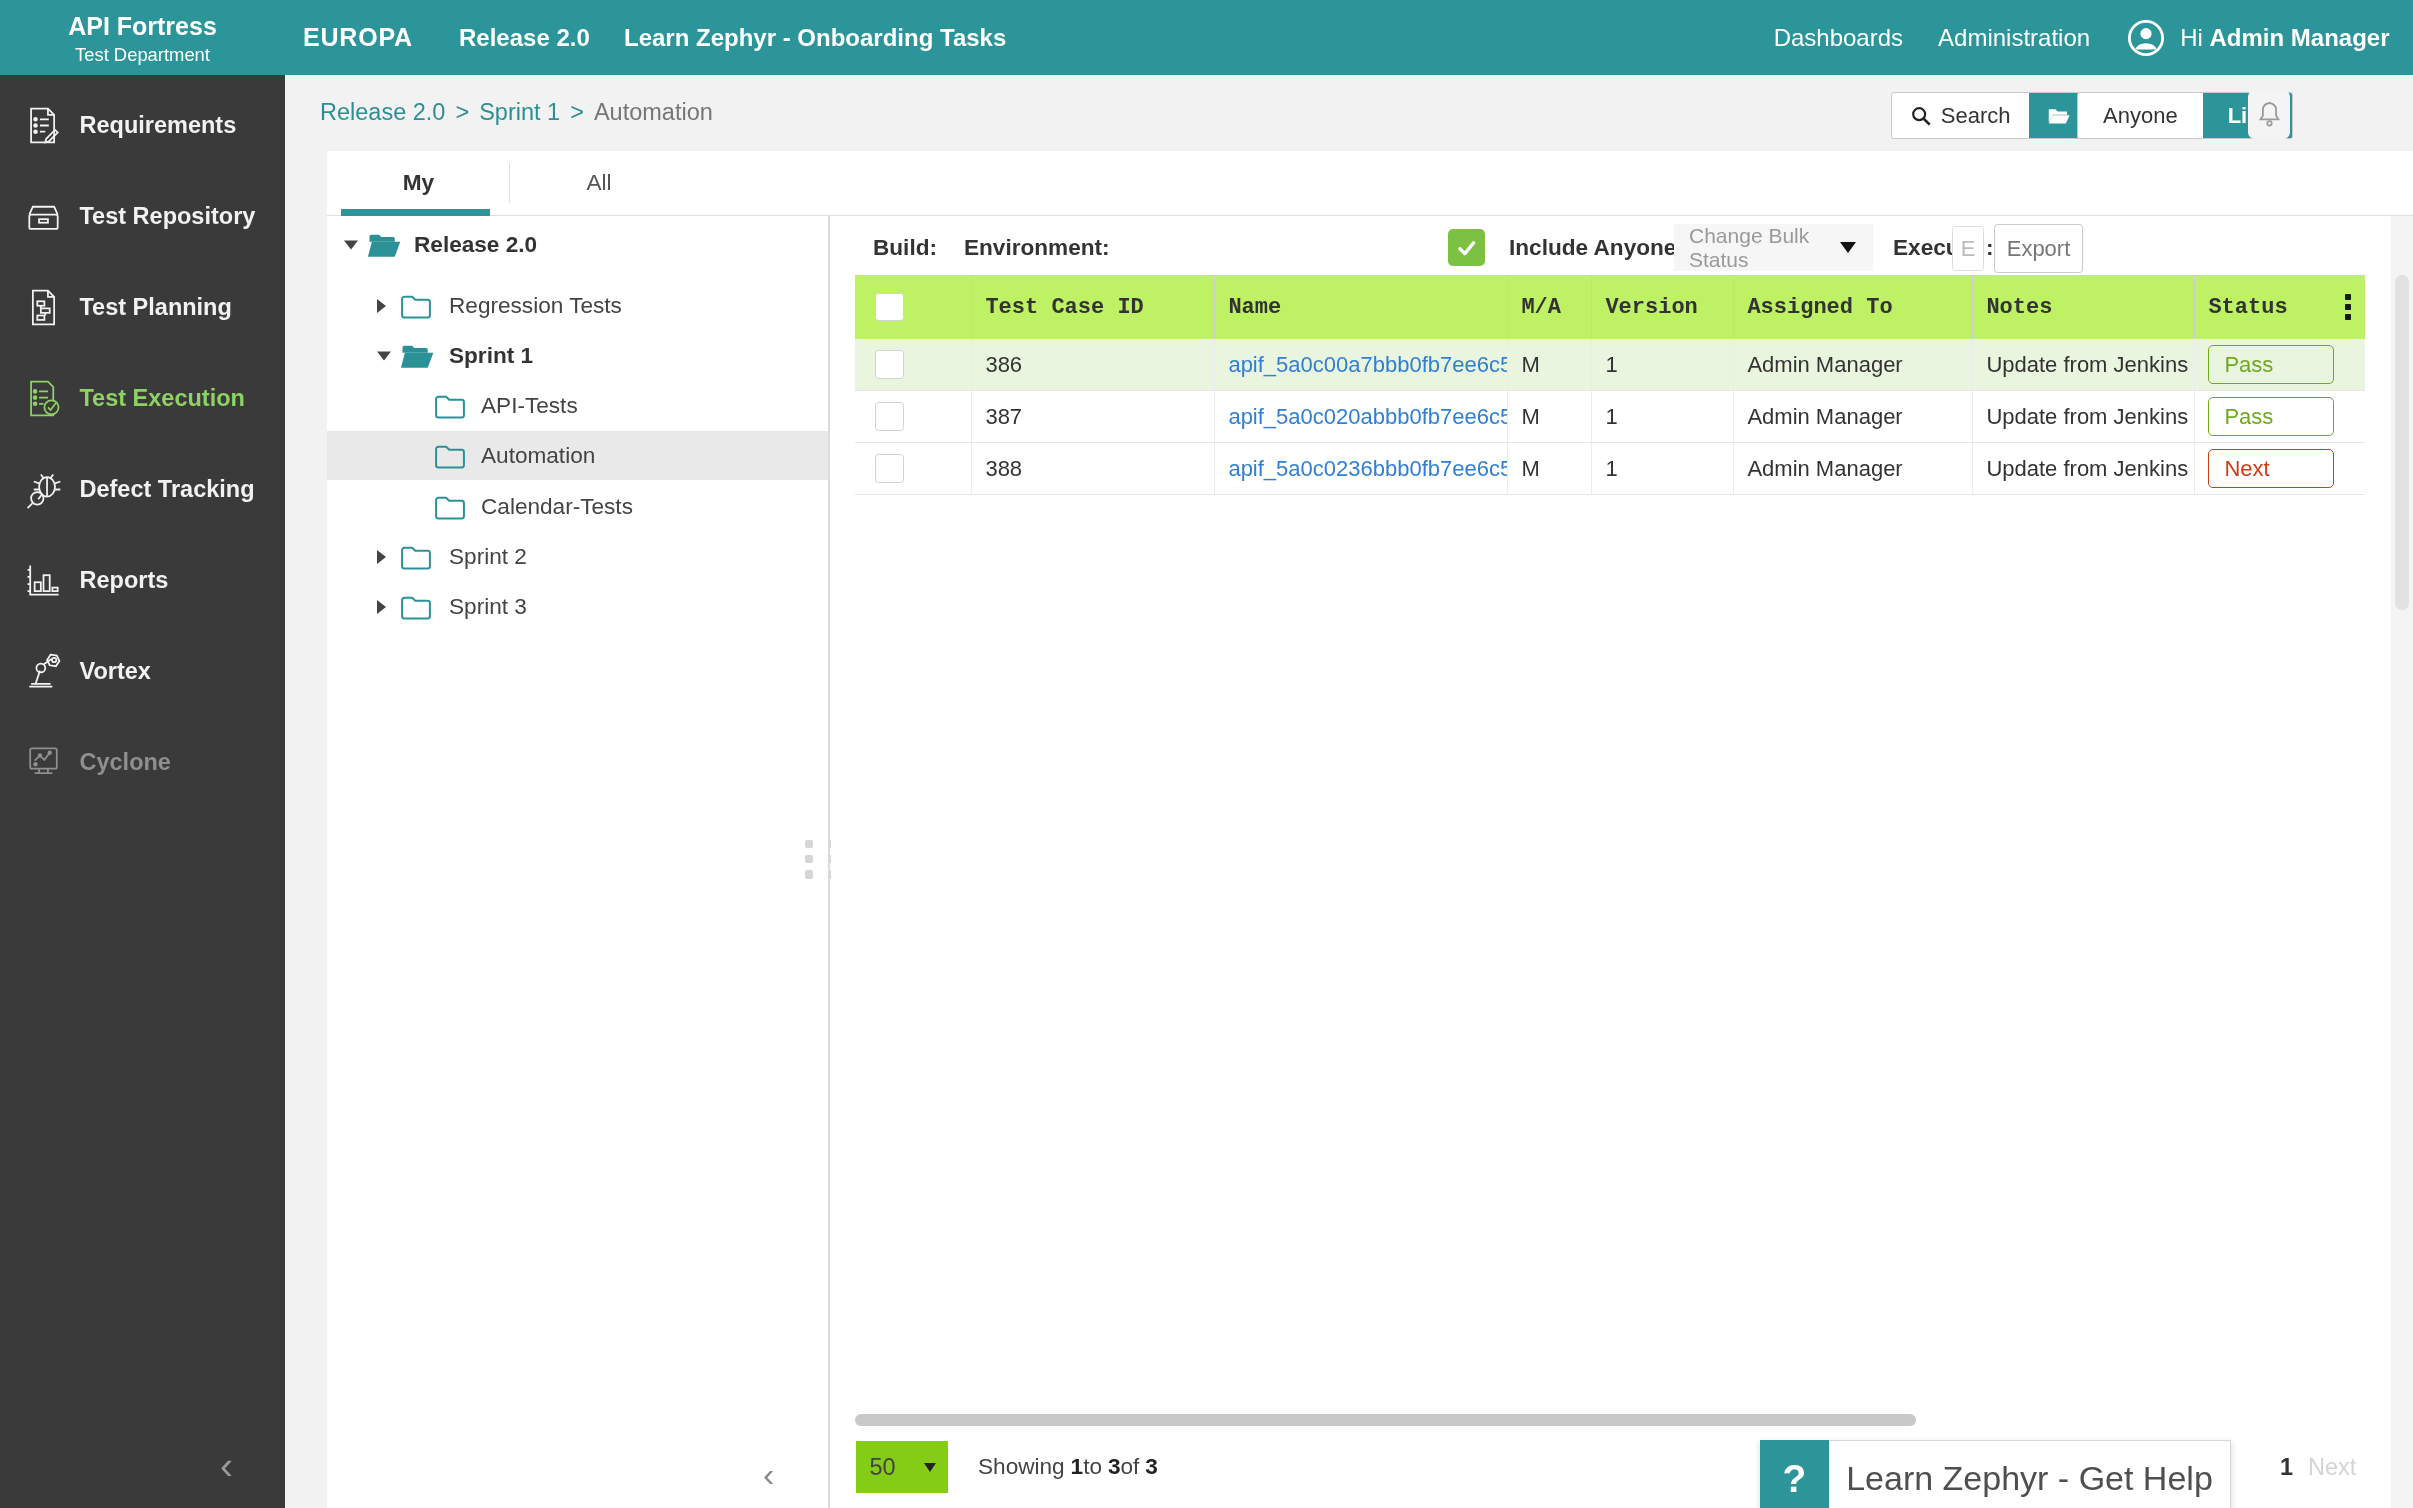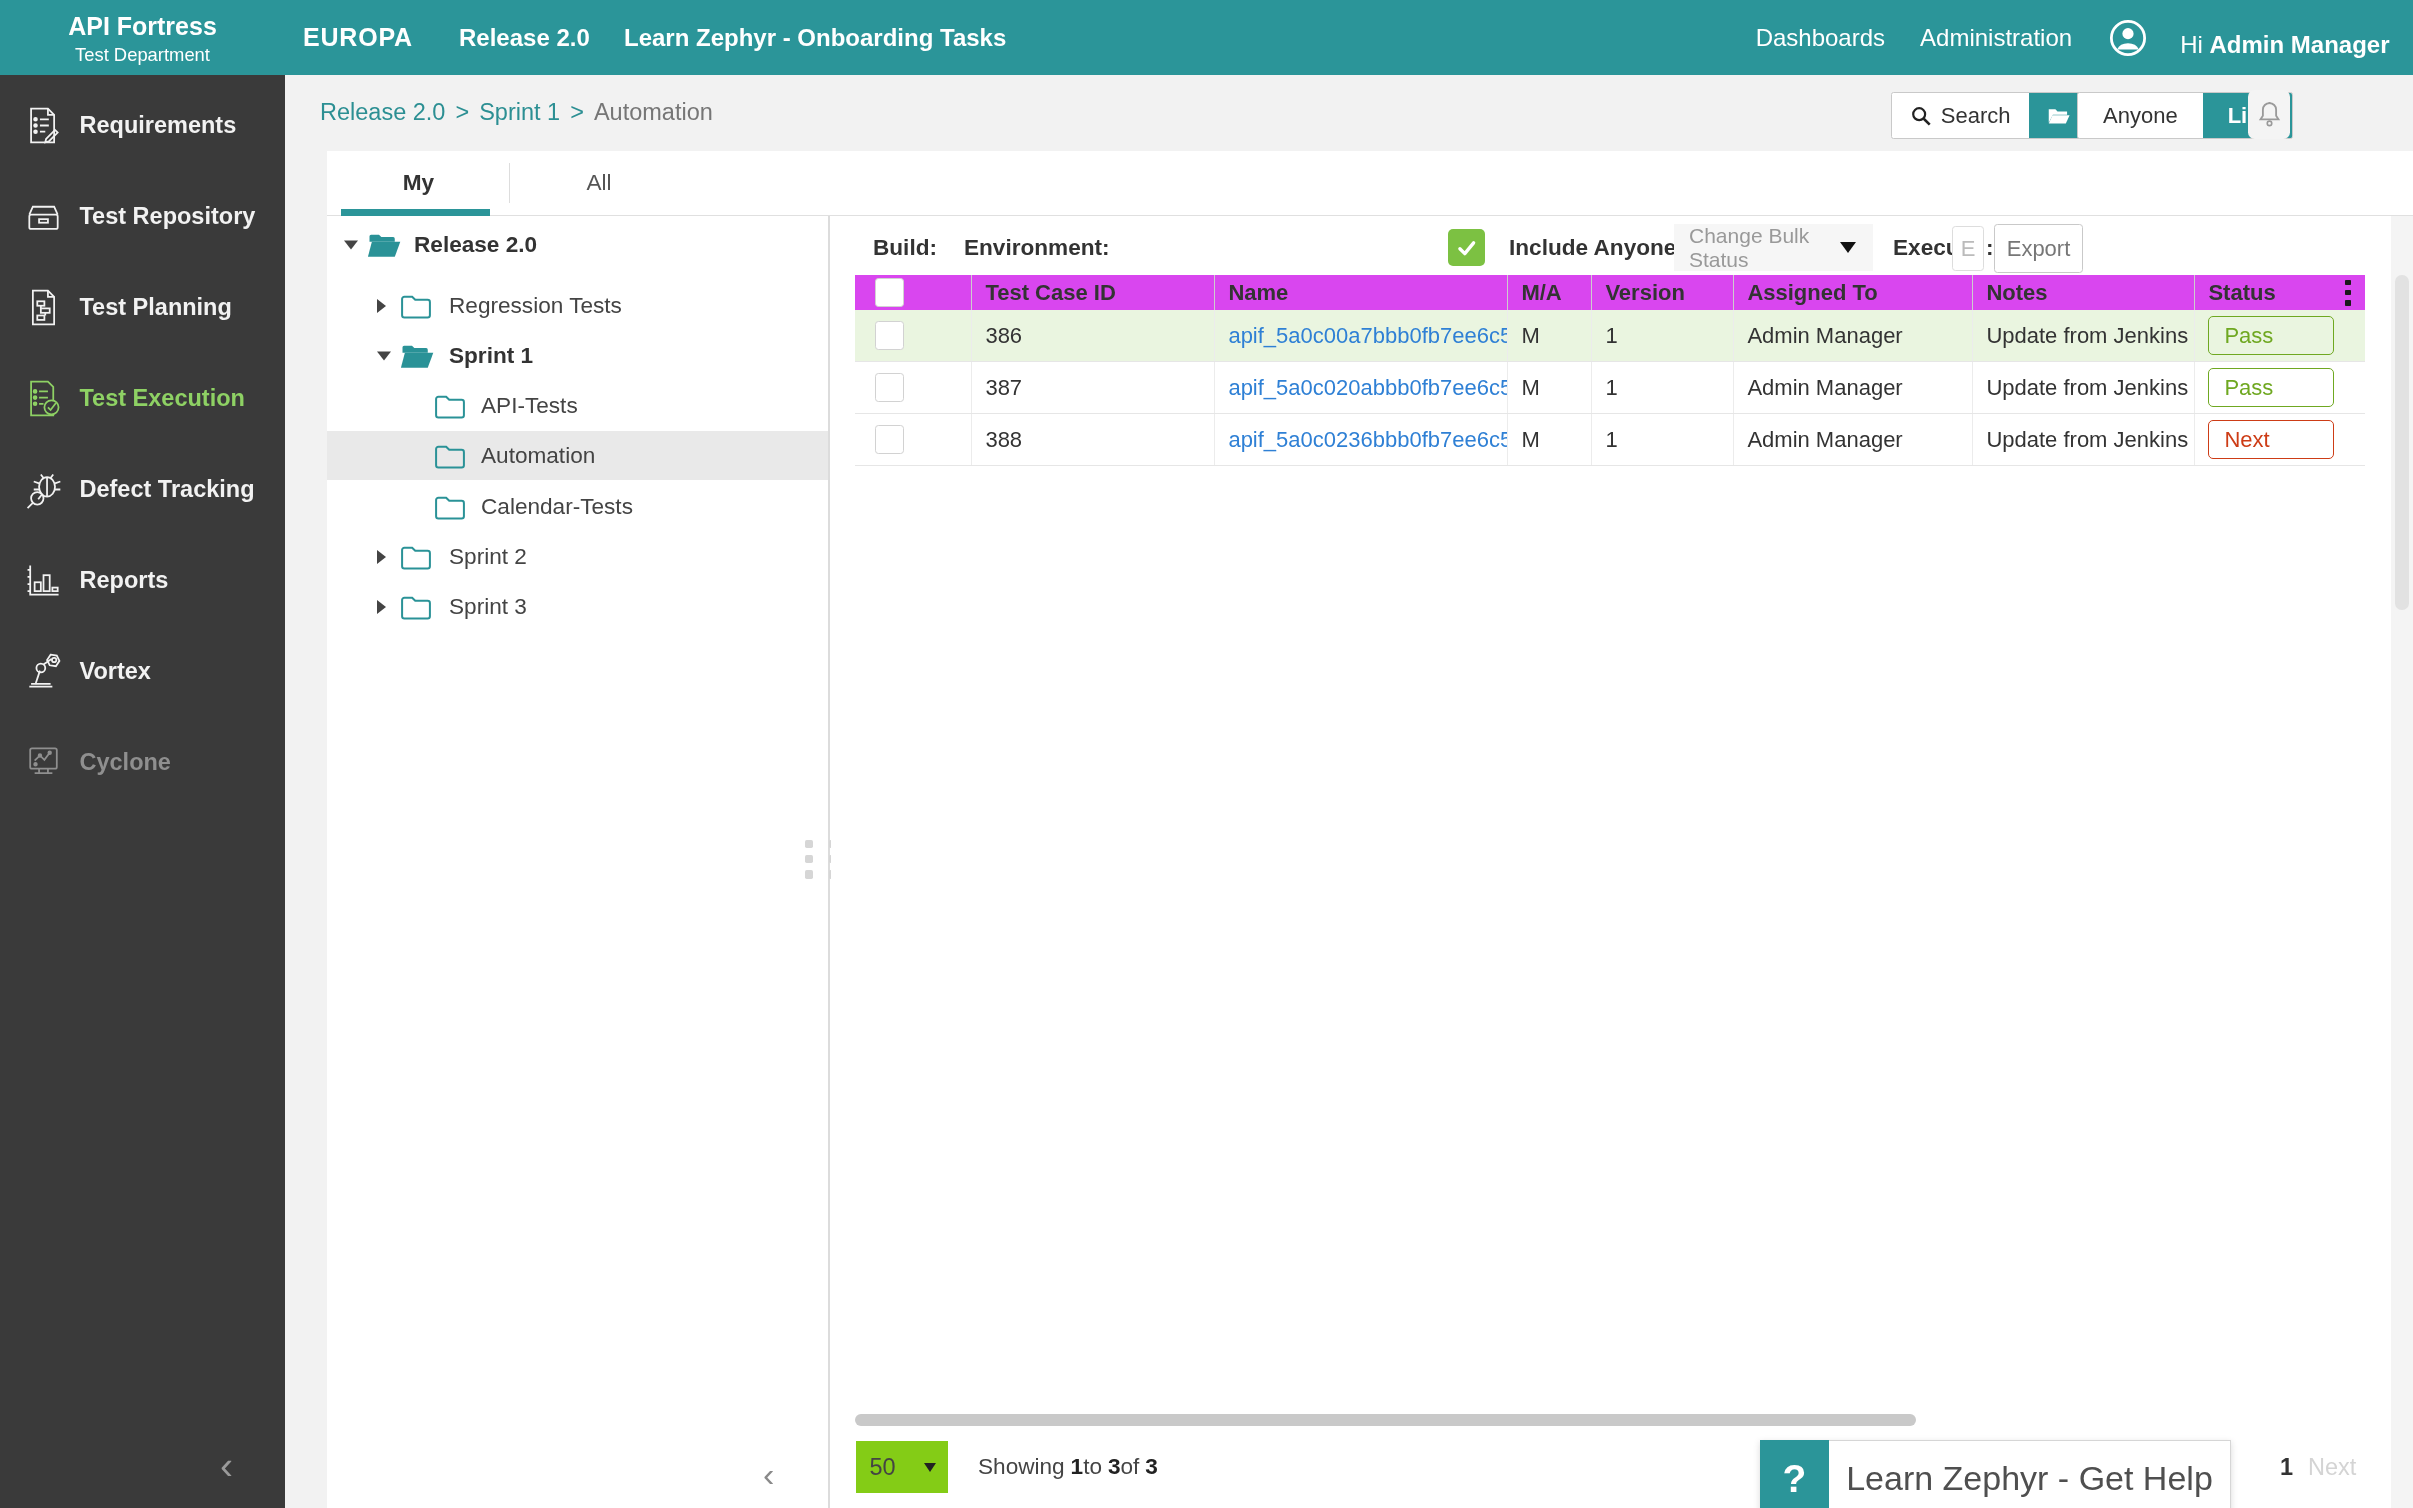--- a/index.html
+++ b/index.html
@@ -13,21 +13,21 @@
   .brand { position:absolute; left:0; top:0; width:285px; height:75px; text-align:center; color:#fff; }
   .brand .t1 { font-size:25px; font-weight:bold; margin-top:11.7px; }
   .brand .t2 { font-size:18.4px; margin-top:3.4px; }
   .topnav { position:absolute; left:0; top:0; height:75px; }
   .topnav-item { position:absolute; top:0; height:75px; line-height:75px; color:#fff; font-size:24px; font-weight:bold; cursor:default; white-space:nowrap; }
   .topnav-item.n0 { left:303px; font-size:25px; letter-spacing:0.8px; }
   .topnav-item.n1 { left:459px; }
   .topnav-item.n2 { left:624px; }
   .topright { position:absolute; right:23.5px; top:0; height:75px; display:flex; align-items:center; gap:35px; color:#fff; }
   .topright .lnk { font-size:24px; }
-  .user-wrap { display:flex; align-items:flex-end; gap:31px; }
+  .user-wrap { display:flex; align-items:center; gap:13px; }
   .greet { font-size:24px; }
   .greet b { font-weight:bold; }
   
   .sidebar { position:absolute; left:0; top:75px; width:285px; bottom:0; background:#3a3a3a; }
   .sb-item { height:91px; display:flex; align-items:center; padding-left:23.5px; gap:17px; color:#f2f2f2; cursor:pointer; }
   .sb-item:first-child { margin-top:5px; }
   .sb-icon { width:39px; height:39px; display:inline-flex; }
   .sb-icon svg { width:39px; height:39px; }
   .sb-label { font-size:23.5px; font-weight:bold; }
   .sb-item.active { color:#8ed164; }
@@ -77,21 +77,21 @@
   .chk-green { position:absolute; left:617px; top:13.4px; width:37px; height:37px; background:#7cc142; border-radius:5px; display:flex; align-items:center; justify-content:center; cursor:pointer; }
   .bulk-select { position:absolute; left:843px; top:8.4px; width:199px; height:47px; background:#f6f6f6; display:flex; align-items:center; cursor:pointer; }
   .bulk-select .txt { font-size:21px; color:#999; padding-left:15px; }
   .bulk-select .arr { position:absolute; right:17px; width:0; height:0; border-left:8.4px solid transparent; border-right:8.4px solid transparent; border-top:11px solid #111; }
   .lbl-exec { left:1062px; }
   .exec-input { position:absolute; left:1121px; top:10px; width:32px; height:45px; border:0.8px solid #ddd; border-radius:3.4px; background:#fff; text-align:center; line-height:44px; font-size:22px; color:#bbb; }
   .export-btn { position:absolute; left:1163px; top:8.4px; width:89px; height:49px; border:0.8px solid #c9c9c9; border-radius:3.4px; background:#fff; font-size:22px; color:#777; text-align:center; line-height:47px; cursor:pointer; }
   
   .grid { position:absolute; left:24px; top:59px; width:1510px; }
   .g-row { display:flex; }
-  .g-head { background:#d946ef; height:35px; }
+  .g-head { background:#bef264; height:64px;font-family:Liberation Mono, monospace; }
   .g-body { height:52px; background:#fff; border-bottom:0.8px solid #e6e6e6; }
   .g-body.hl { background:#eaf5e0; }
   .g-cell { display:flex; align-items:center; padding-left:13.4px; font-size:22px; color:#333; overflow:hidden; white-space:nowrap; }
   .g-head .g-cell { font-weight:bold; border-right:0.8px solid #cdcdcd; position:relative; }
   .g-body .g-cell { border-right:0.8px solid #ececec; }
   .g-cell:last-child { border-right:none; }
   .c0{width:117px;} .c1{width:243px;} .c2{width:293px;} .c3{width:84px;}
   .c4{width:142px;} .c5{width:239px;} .c6{width:222px;} .c7{width:169px;}
   .row-chk { width:28.5px; height:28.5px; background:#fff; border:1.7px solid #d2d2d2; border-radius:3.4px; margin-left:6.7px; cursor:pointer; }
   .name-link { color:#2f80d5; cursor:pointer; text-decoration:none; }

